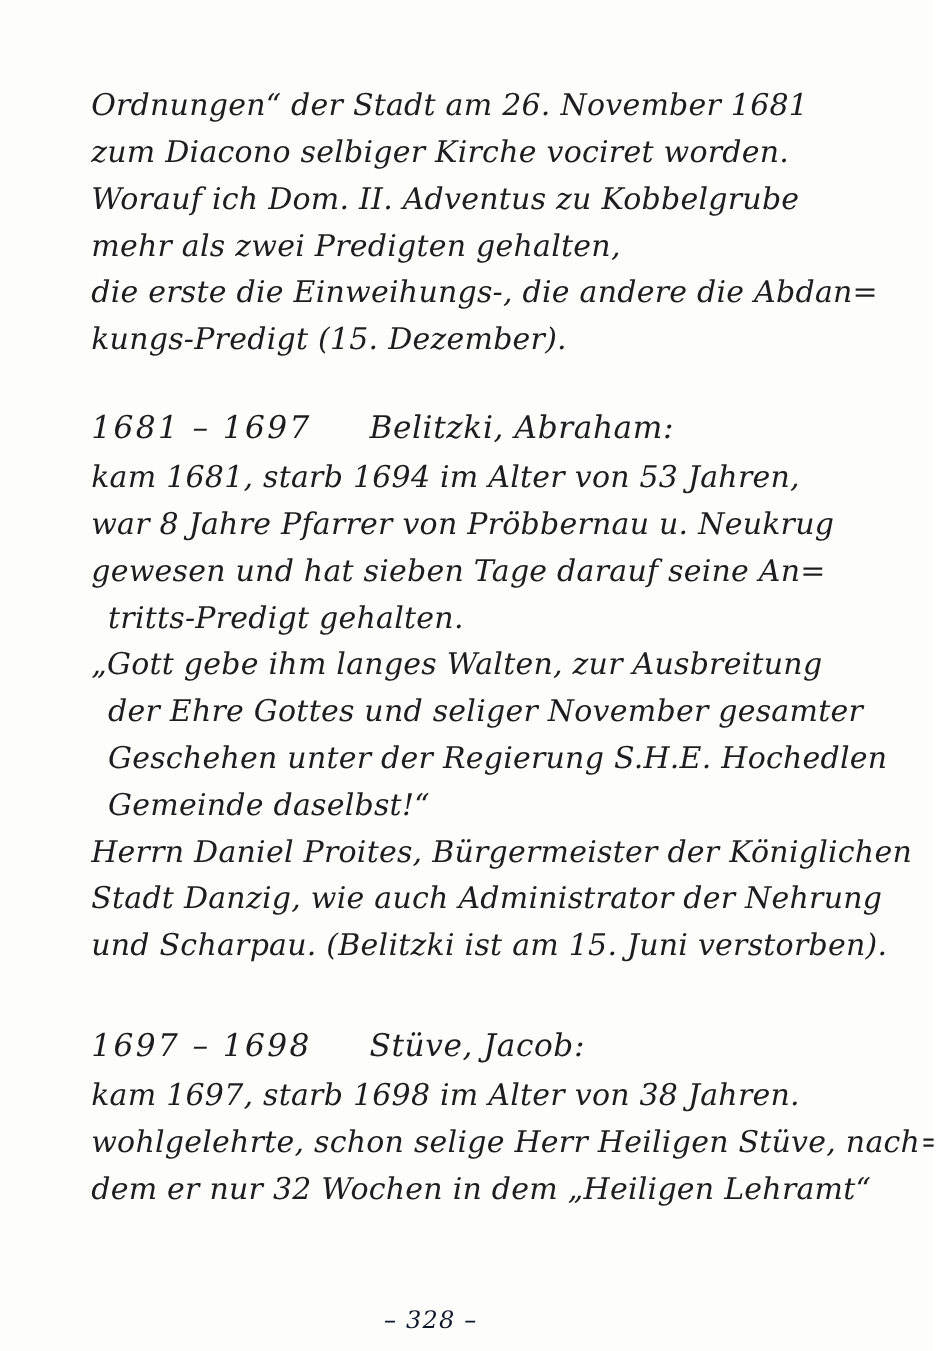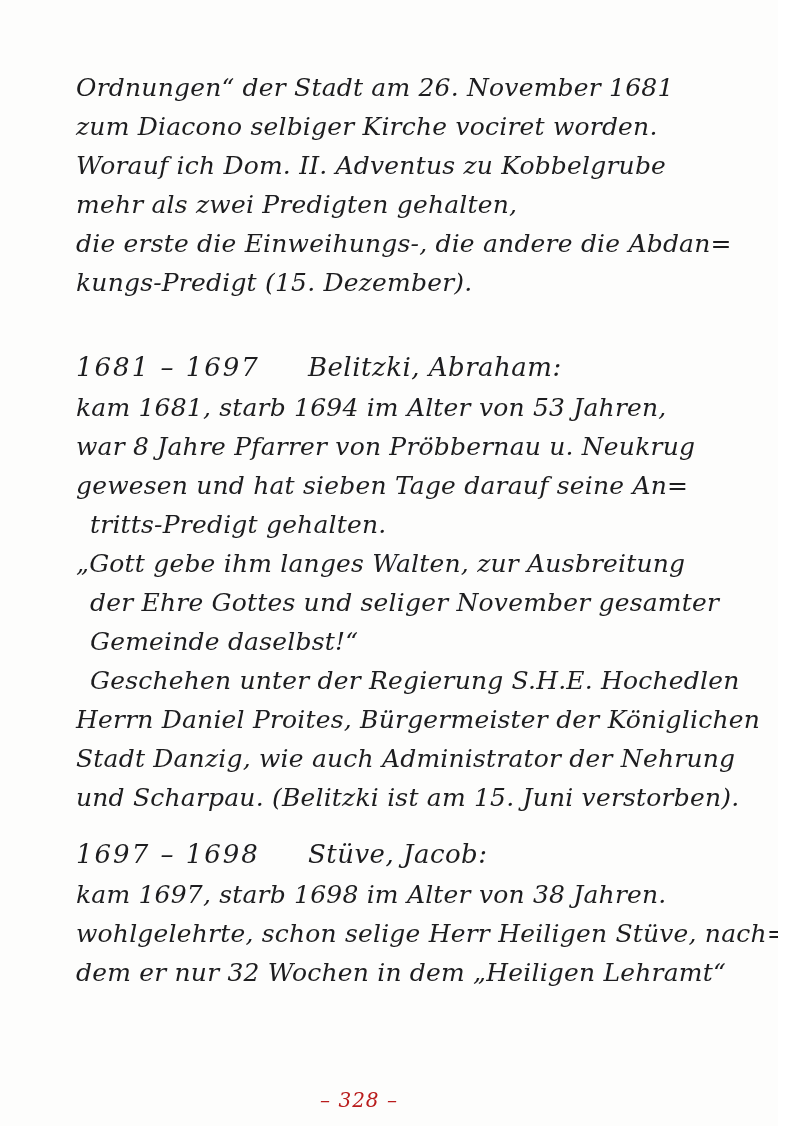--- a/index.html
+++ b/index.html
@@ -20,41 +20,41 @@
     padding: 68px 36px 0 76px;
   }
   .line {
     font-size: 25px;
     line-height: 39px;
     white-space: nowrap;
     letter-spacing: 0.2px;
   }
   .indent-sm { padding-left: 14px; }
   .indent-md { padding-left: 24px; }
-  .entry { margin-top: 44px; }
-  .entry + .entry { margin-top: 16px; }
+  .entry { margin-top: 34px; }
+  .entry + .entry { margin-top: 44px; }
   .entry-heading {
     font-size: 26px;
     line-height: 42px;
     white-space: nowrap;
   }
   .entry-years {
     display: inline-block;
     margin-right: 48px;
     letter-spacing: 2px;
   }
   .entry-name { letter-spacing: 0.5px; }
   .page-number {
     position: absolute;
     left: 0;
     right: 60px;
     bottom: 14px;
     text-align: center;
     font-size: 20px;
-    color: #b91c1c;
+    color: #0f172a;
     letter-spacing: 1px;
   }
 </style>
 </head>
 <body>
 
 <div class="page">
 
   <div>
     <div class="line">Ordnungen“ der Stadt am 26. November 1681</div>
@@ -68,22 +68,22 @@
   <div class="entry">
     <div class="entry-heading">
       <span class="entry-years">1681 – 1697</span><span class="entry-name">Belitzki, Abraham:</span>
     </div>
     <div class="line">kam 1681, starb 1694 im Alter von 53 Jahren,</div>
     <div class="line">war 8 Jahre Pfarrer von Pröbbernau u. Neukrug</div>
     <div class="line">gewesen und hat sieben Tage darauf seine An=</div>
     <div class="line indent-sm">tritts-Predigt gehalten.</div>
     <div class="line">„Gott gebe ihm langes Walten, zur Ausbreitung</div>
     <div class="line indent-sm">der Ehre Gottes und seliger November gesamter</div>
+    <div class="line indent-sm">Geschehen unter der Regierung S.H.E. Hochedlen</div>
     <div class="line indent-sm">Gemeinde daselbst!“</div>
-    <div class="line indent-sm">Geschehen unter der Regierung S.H.E. Hochedlen</div>
     <div class="line">Herrn Daniel Proites, Bürgermeister der Königlichen</div>
     <div class="line">Stadt Danzig, wie auch Administrator der Nehrung</div>
     <div class="line">und Scharpau. (Belitzki ist am 15. Juni verstorben).</div>
   </div>
 
   <div class="entry">
     <div class="entry-heading">
       <span class="entry-years">1697 – 1698</span><span class="entry-name">Stüve, Jacob:</span>
     </div>
     <div class="line">kam 1697, starb 1698 im Alter von 38 Jahren.</div>

